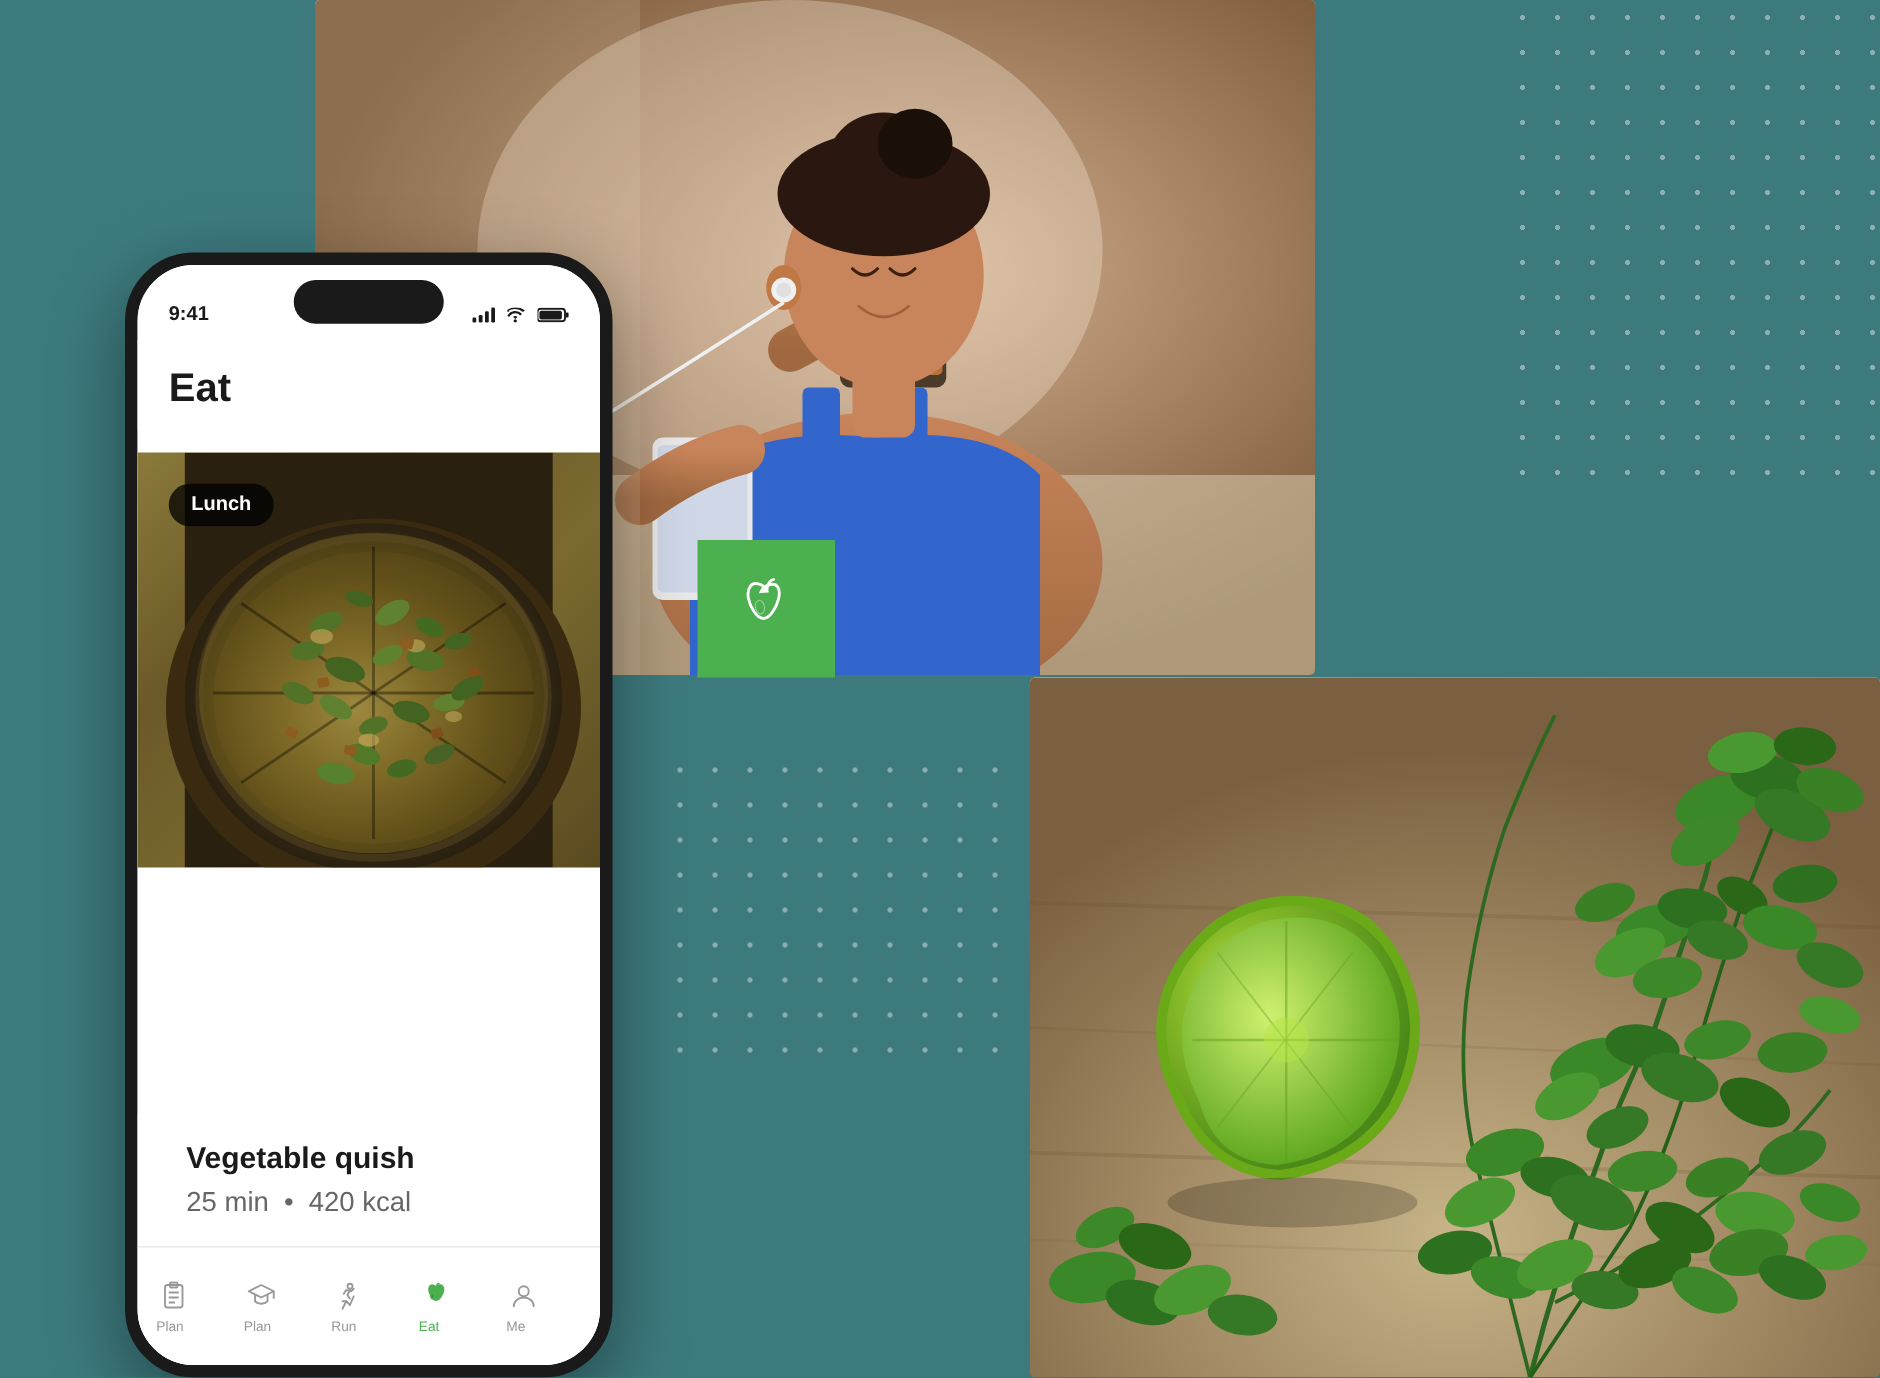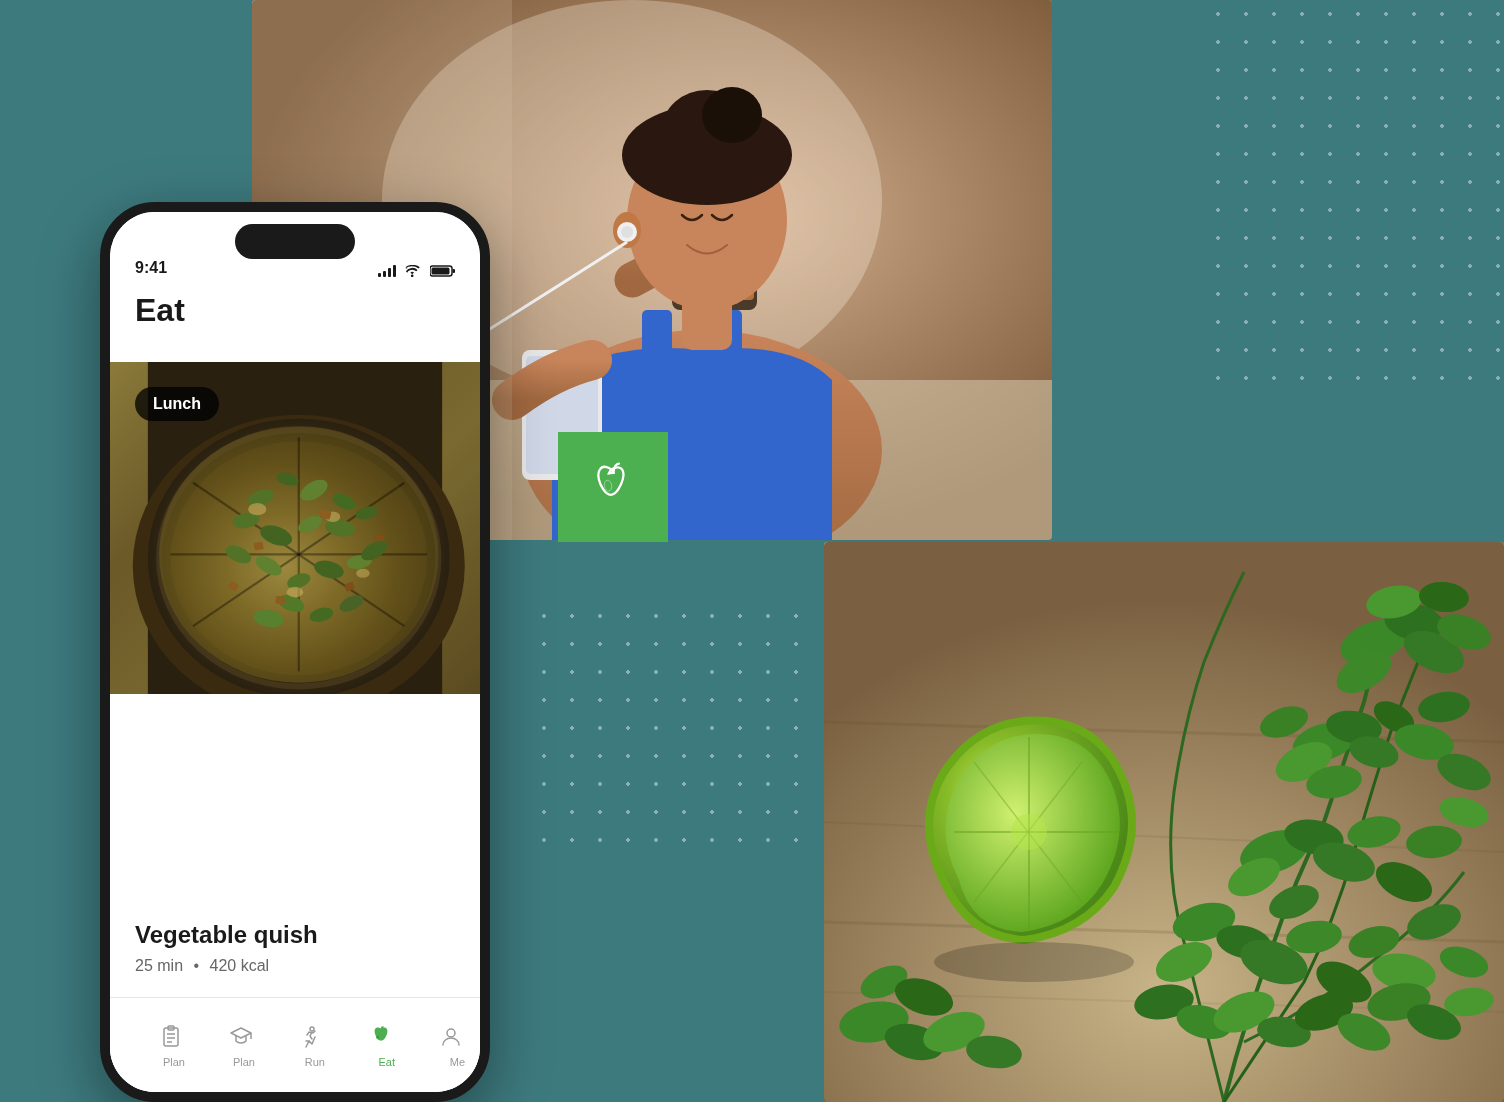--- a/index.html
+++ b/index.html
@@ -76,21 +76,21 @@
 
     
     .phone-status {
       position: absolute;
       top: 15px;
       left: 0;
       right: 0;
       height: 50px;
       display: flex;
       justify-content: space-between;
-      align-items: flex-end;
+      align-items: center;
       padding: 0 25px;
       z-index: 15;
     }
 
     .status-time {
       font-size: 16px;
       font-weight: 600;
       color: #1a1a1a;
     }
 
@@ -165,33 +165,33 @@
       z-index: 10;
     }
 
     
     .food-info-card {
       position: absolute;
       bottom: 95px;
       left: 0;
       right: 0;
       background: #ffffff;
-      padding: 22px 25px;
+      padding: 22px 39px;
       z-index: 5;
     }
 
     .food-name {
       font-size: 24px;
       font-weight: 700;
       color: #1a1a1a;
       margin-bottom: 8px;
     }
 
     .food-meta {
-      font-size: 16px;
+      font-size: 22px;
       color: #666;
     }
 
     .food-meta-dot {
       margin: 0 6px;
     }
 
     
     .bottom-nav {
       position: absolute;
@@ -204,21 +204,21 @@
       display: flex;
       justify-content: space-around;
       align-items: center;
       padding: 0 10px;
       z-index: 20;
     }
 
     .nav-item {
       display: flex;
       flex-direction: column;
-      align-items: flex-end;
+      align-items: flex-start;
       gap: 5px;
       width: 60px;
     }
 
     .nav-icon {
       width: 28px;
       height: 28px;
       display: flex;
       align-items: center;
       justify-content: center;

